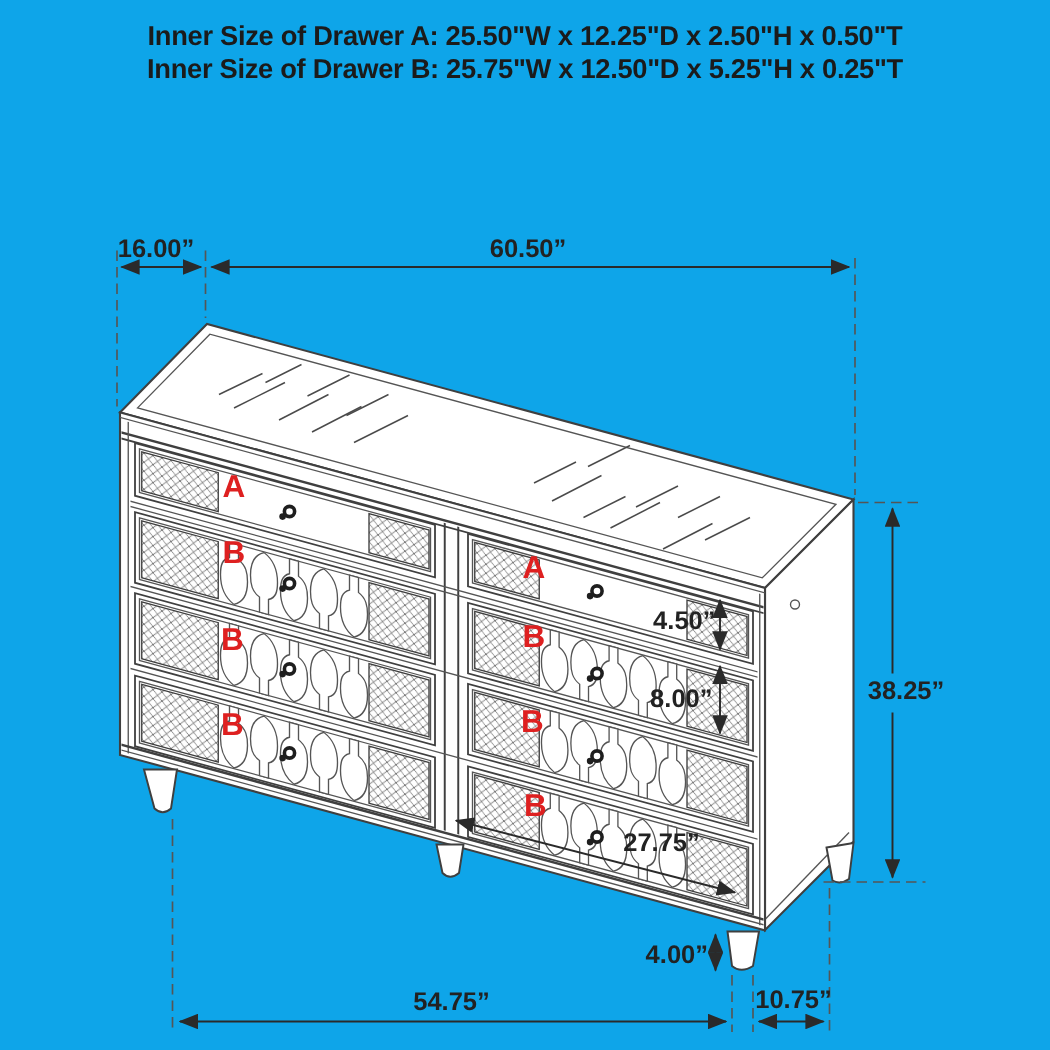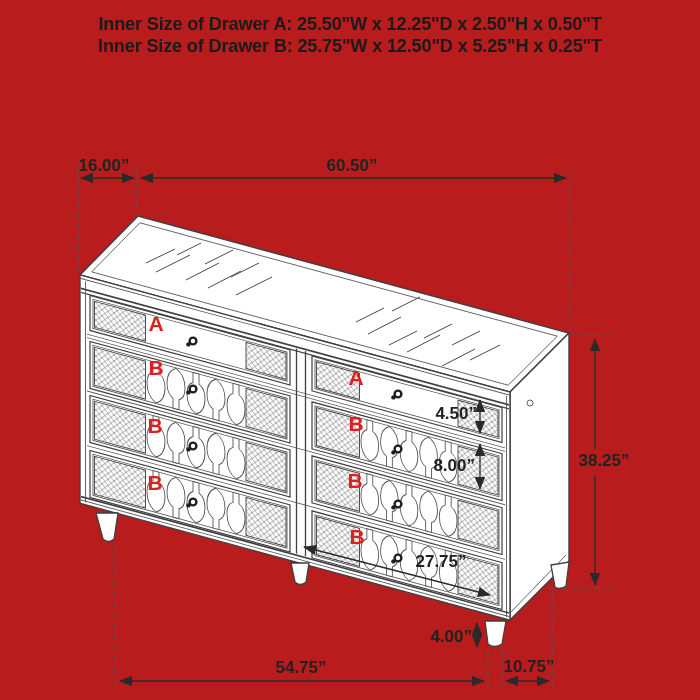--- a/index.html
+++ b/index.html
@@ -1,16 +1,16 @@
 <!DOCTYPE html>
 <html><head>
 <meta charset="utf-8">
 <style>
   html,body{margin:0;padding:0;background:#ffffff;}
-  .stage{width:700px;height:700px;position:relative;background:#b91c1c;overflow:hidden;}
+  .stage{width:700px;height:700px;position:relative;background:#0ea5e9;overflow:hidden;}
   svg text{font-family:"Liberation Sans","DejaVu Sans",sans-serif;}
   .hdr{font-size:18.2px;font-weight:bold;fill:#1b1b1b;letter-spacing:-0.2px;}
   .dim{font-size:17px;font-weight:bold;fill:#222222;}
   .lbl{font-size:21px;font-weight:bold;fill:#de2020;}
   .ln{stroke:#3f3f3f;fill:none;}
   .face{fill:#ffffff;stroke:#3f3f3f;}
   .dimln{stroke:#2a2a2a;stroke-width:1.3;fill:none;}
   .dash{stroke:#555555;stroke-width:1.1;fill:none;stroke-dasharray:7 4;}
   .thin{stroke:#555555;stroke-width:0.9;fill:none;}
   .slash{stroke:#4a4a4a;stroke-width:1;fill:none;}

